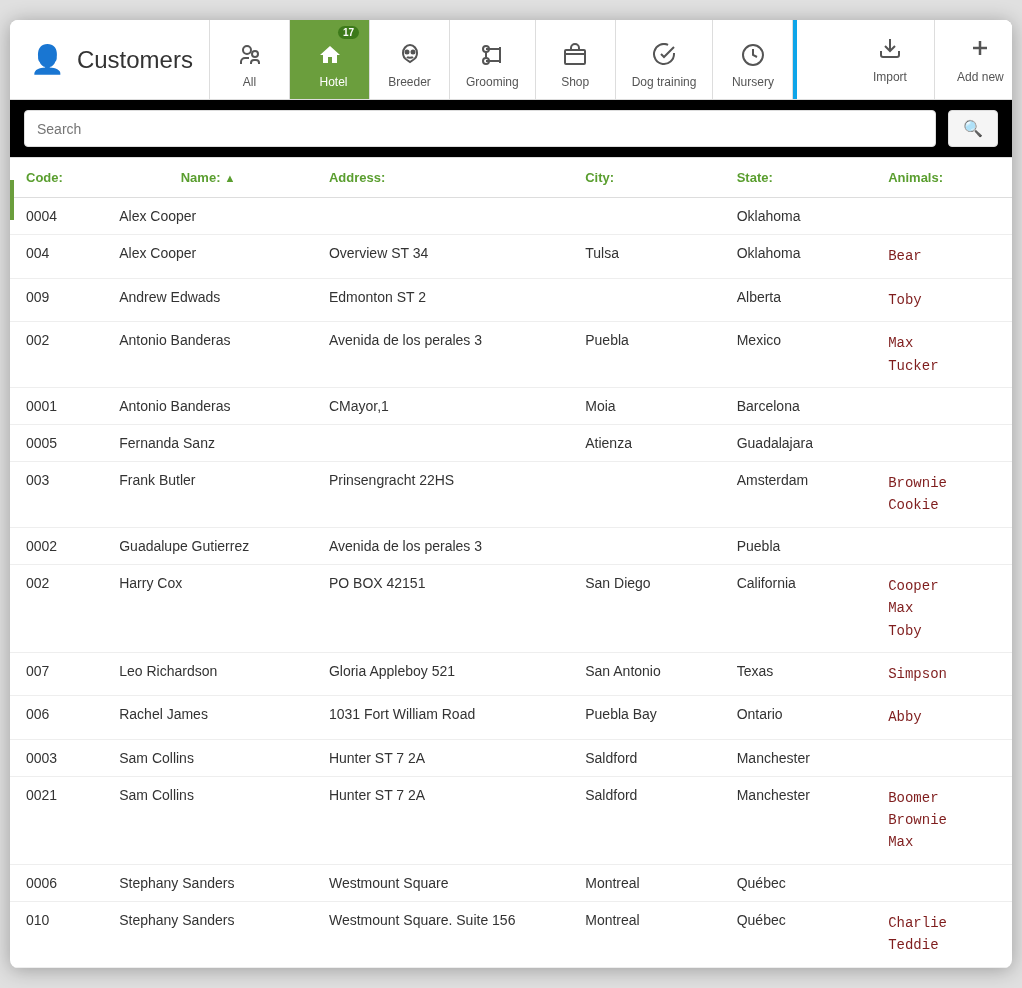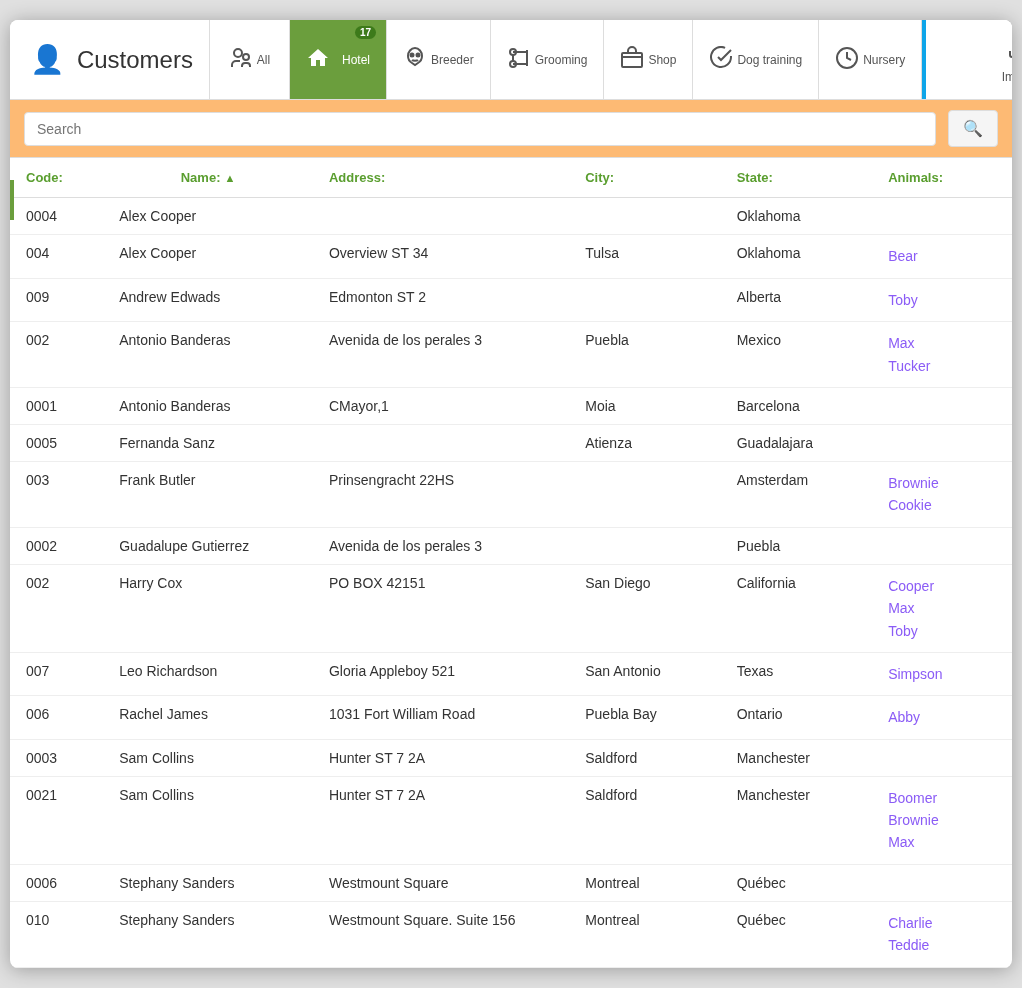--- a/index.html
+++ b/index.html
@@ -45,22 +45,23 @@
       color: #333;
       text-align: right;
     }
     .nav-tabs {
       display: flex;
       flex: 1;
       align-items: stretch;
     }
     .nav-tab {
       display: flex;
+      flex-direction: column;
       align-items: center;
-      justify-content: center;
+      justify-content: flex-end;
       padding: 10px 16px;
       cursor: pointer;
       border-right: 1px solid #ddd;
       min-width: 80px;
       gap: 4px;
       position: relative;
       background: #fff;
       transition: background 0.15s;
     }
     .nav-tab.active {
@@ -113,24 +114,23 @@
       transition: background 0.15s;
       min-width: 90px;
     }
     .nav-action-btn:last-child { border-right: none; }
     .action-icon { font-size: 22px; color: #555; }
     .action-label { font-size: 12px; color: #555; }
 
     
     .search-bar {
       padding: 10px 14px;
-      background: #fdba74;
+      background: #000000;
       border-bottom: 1px solid #ddd;
       display: flex;
-      align-items: center;
       gap: 12px;
     }
     .search-input {
       flex: 1;
       padding: 8px 12px;
       border: 1px solid #ddd;
       border-radius: 4px;
       font-size: 14px;
       outline: none;
     }
@@ -164,22 +164,23 @@
       margin-left: 11px;
     }
     tbody tr td {
       padding: 10px 16px;
       border-bottom: 1px solid #eee;
       vertical-align: top;
       color: #333;
       font-size: 14px;
     }
     .animals-cell {
-      color: #8b5cf6;
+      color: #7f1d1d;
       line-height: 1.6;
+      font-family: Liberation Mono, monospace;
     }
     
     .left-accent {
       width: 4px;
       background: #6b9e3d;
       position: absolute;
       left: 0;
       top: 80px;
       height: 40px;
     }

